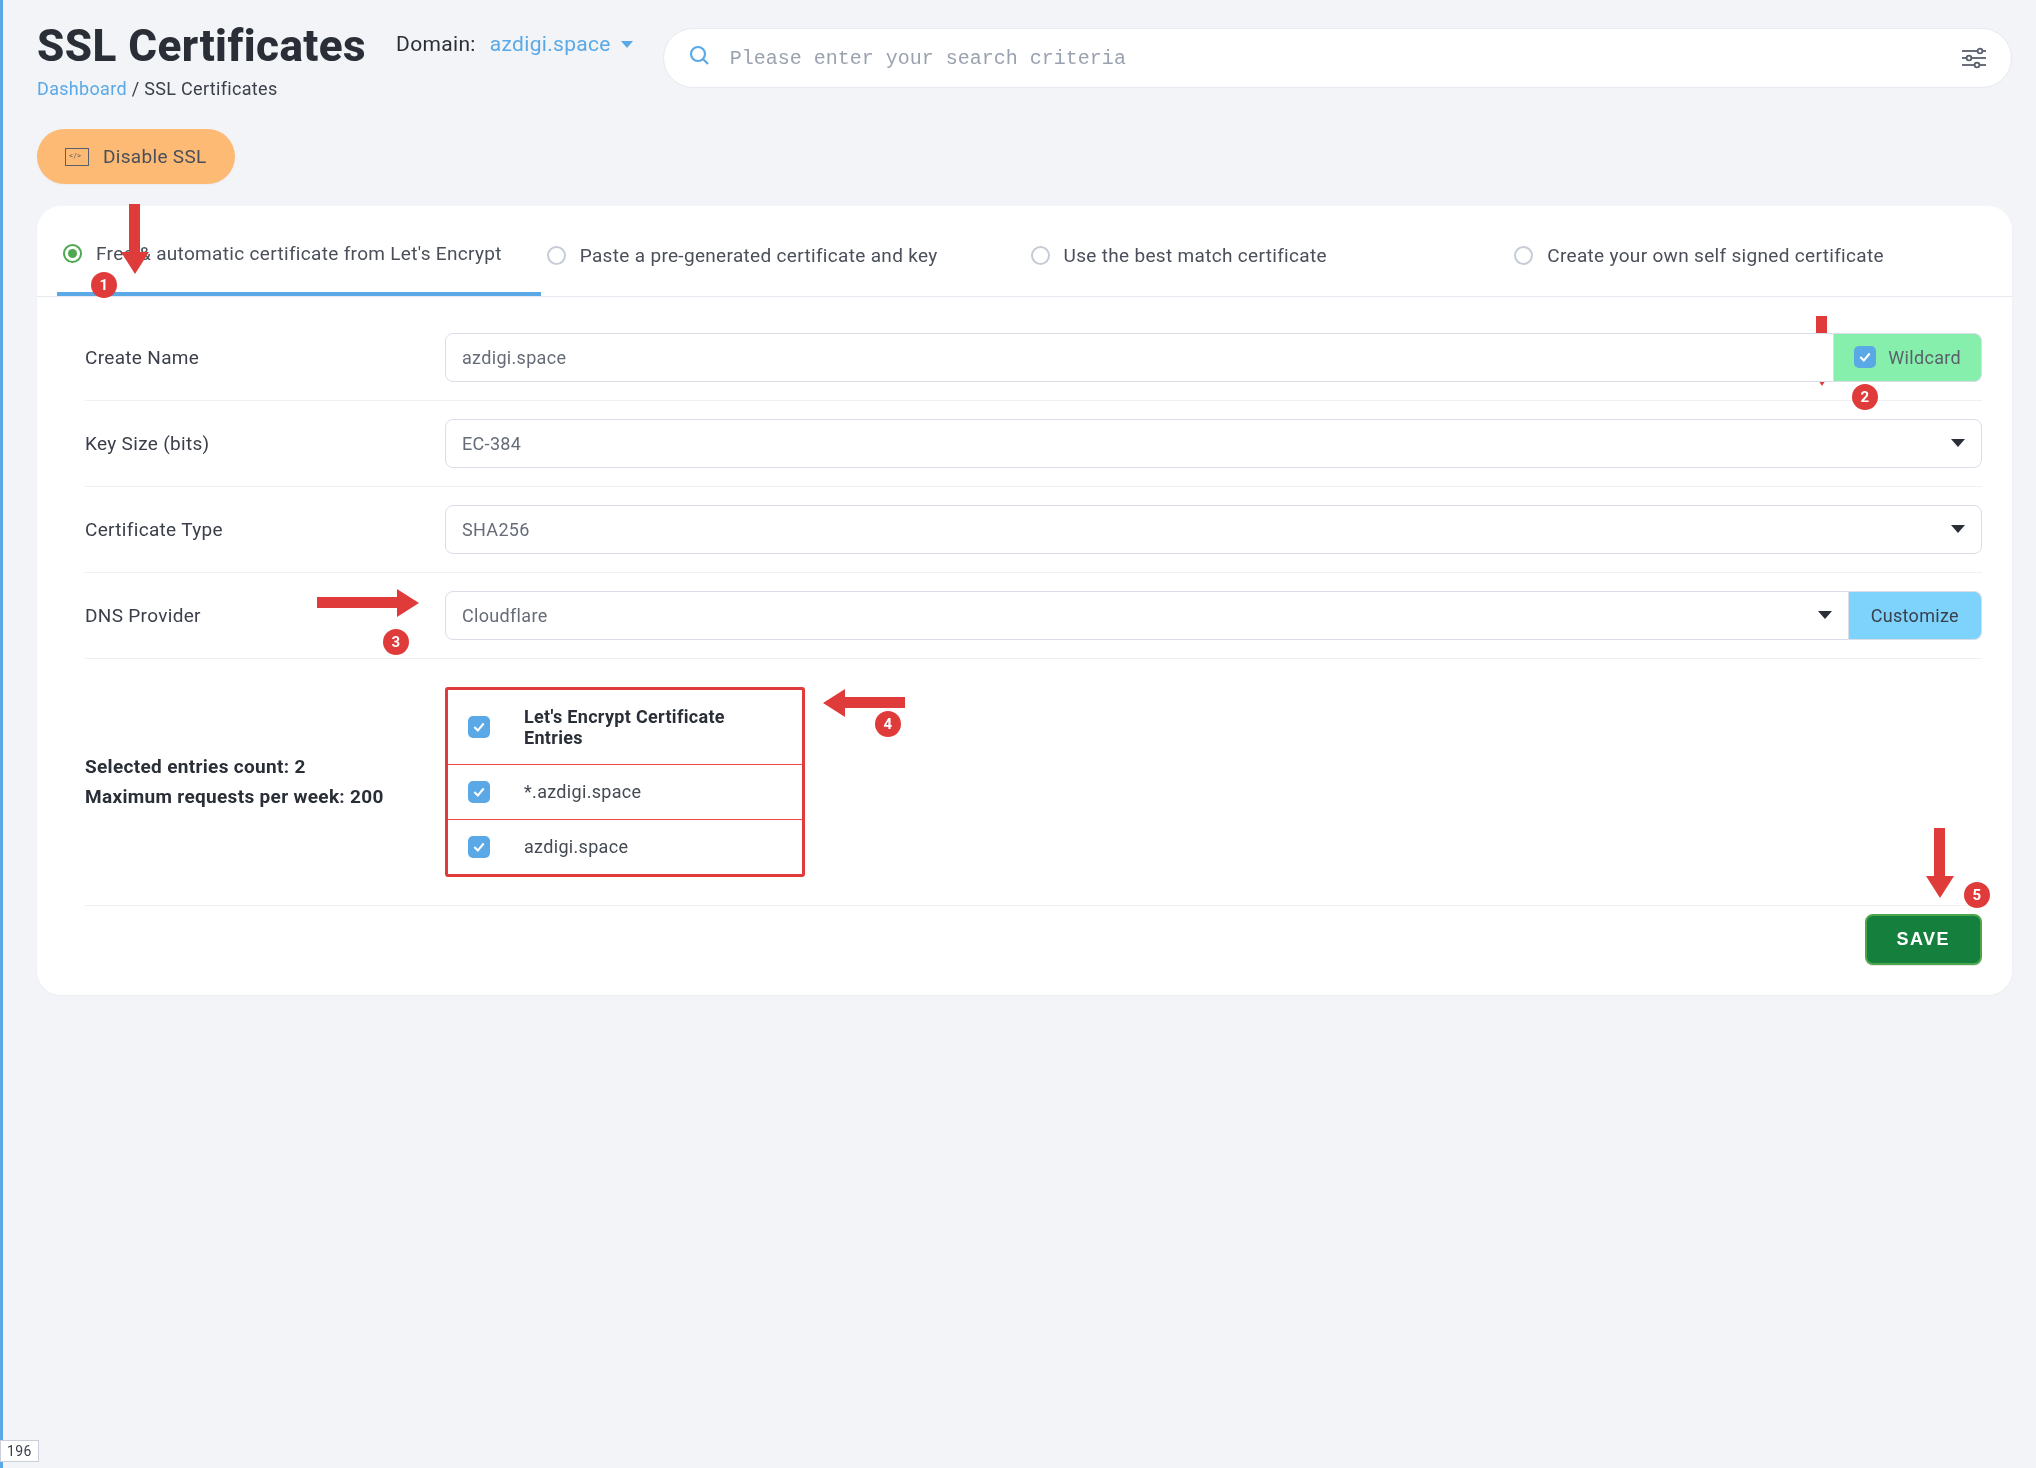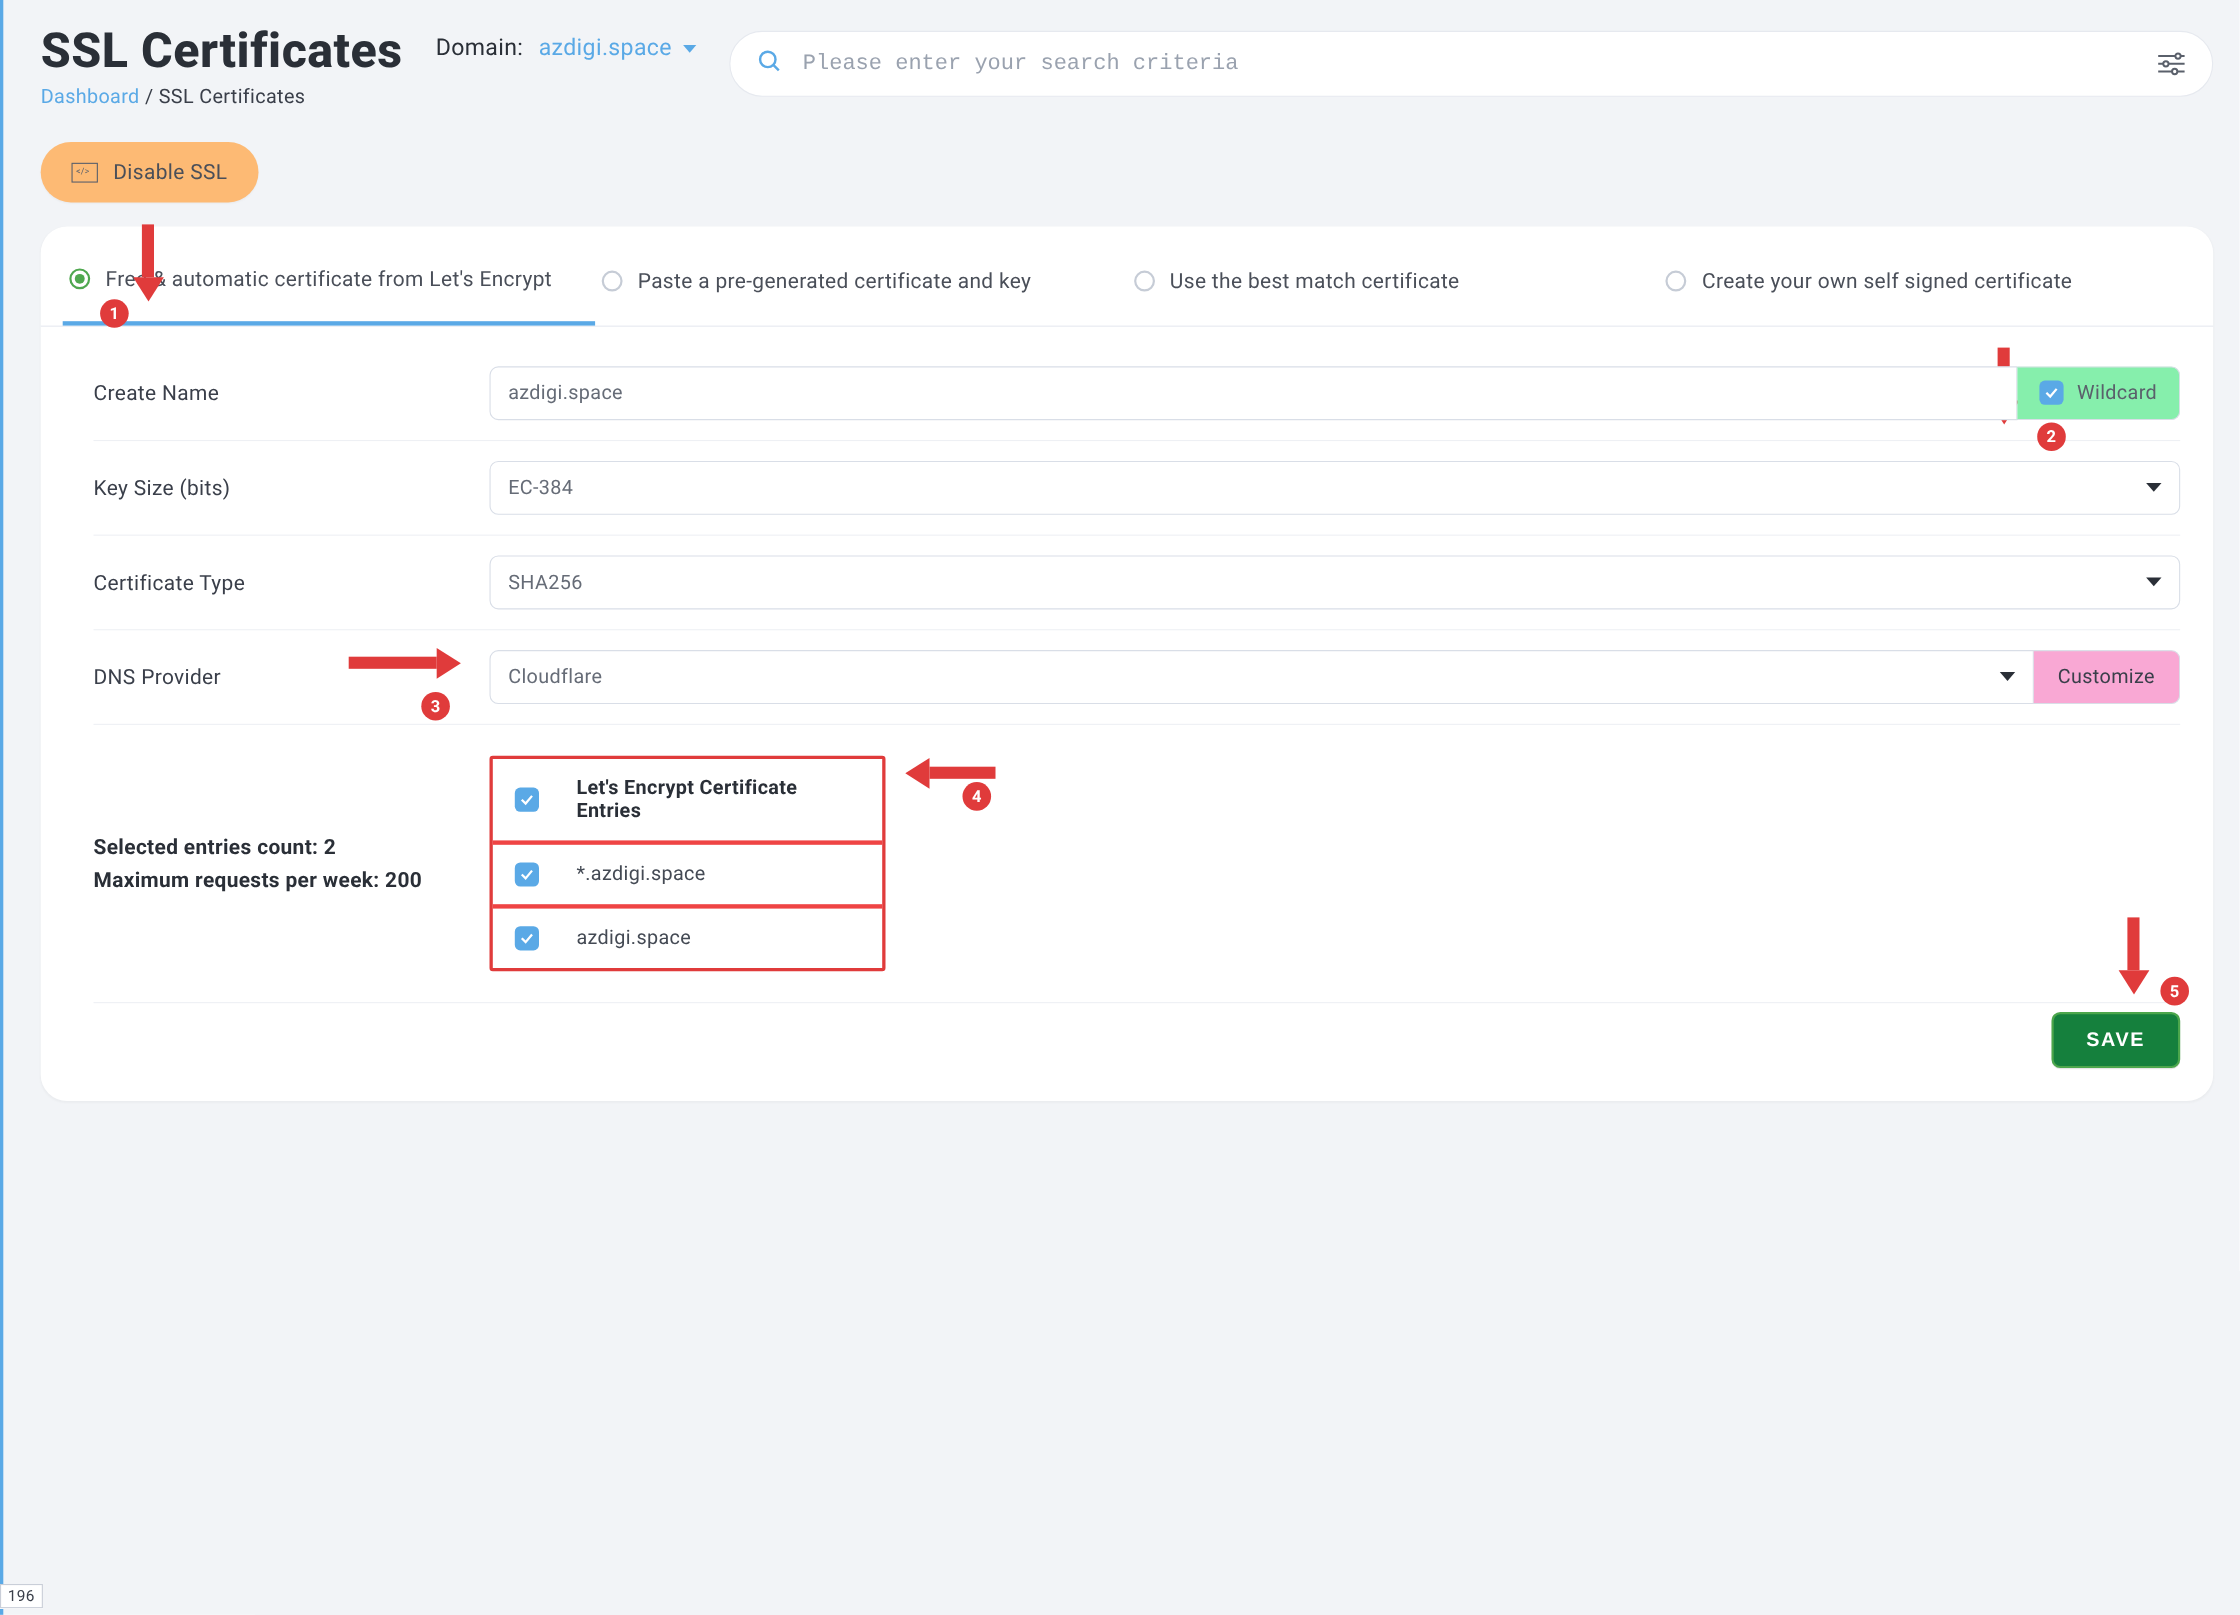--- a/index.html
+++ b/index.html
@@ -54,30 +54,30 @@
   }
   .select { cursor: pointer; }
   .caret { width: 0; height: 0; border-left: 7px solid transparent; border-right: 7px solid transparent; border-top: 8px solid #2a2f37; }
   .right-addon {
     flex: 0 0 auto; display: flex; align-items: center; gap: 12px; border: 1px solid #d9dee7; border-left: none;
     border-radius: 0 8px 8px 0; padding: 0 20px; font-size: 18px; color: #5a606b; background: #86efac;
   }
   .input.with-addon { border-radius: 8px 0 0 8px; }
   .customize-btn {
     border: 1px solid #d9dee7; border-left: none; border-radius: 0 8px 8px 0; padding: 0 22px;
-    display: flex; align-items: center; background: #f9a8d4; font-size: 18px; color: #3a3f4a; cursor: pointer;
+    display: flex; align-items: center; background: #7dd3fc; font-size: 18px; color: #3a3f4a; cursor: pointer;
   }
   .select.with-addon { border-radius: 8px 0 0 8px; }
   .chk { width: 22px; height: 22px; border-radius: 5px; background: #5aa9e6; display: inline-flex; align-items: center; justify-content: center; flex: 0 0 auto; cursor: pointer; }
   .chk svg { width: 14px; height: 14px; }
 
   .entries-row { display: flex; align-items: center; border-bottom: 1px solid #eef0f4; padding: 28px 0; gap: 20px; }
   .entries-left { flex: 0 0 340px; font-size: 19px; font-weight: 700; color: #2a2f37; line-height: 1.55; }
   .entries-box { border: 3px solid #e03b3b; padding: 0; width: 360px; border-radius: 3px; }
-  .entry { display: flex; align-items: center; gap: 34px; padding: 16px 20px; border-bottom: 4px solid #ef4444; font-size: 18px; color: #444a54; }
+  .entry { display: flex; align-items: center; gap: 34px; padding: 16px 20px; border-bottom: 1px solid #ef4444; font-size: 18px; color: #444a54; }
   .entry:last-child { border-bottom: none; }
   .entry.header { font-weight: 700; color: #2a2f37; }
 
   .save-row { display: flex; justify-content: flex-end; padding: 8px 30px 0 0; }
   .save-btn { background: #15803d; color: #fff; border: 2px solid #4ca64c; border-radius: 8px; padding: 13px 30px; font-size: 18px; font-weight: 700; letter-spacing: 0.08em; cursor: pointer; box-shadow: 0 1px 0 rgba(0,0,0,0.1); }
 
   
   .ann-arrow { position: absolute; pointer-events: none; }
   .red-arrow-down::before {
     content: ""; display: block; width: 11px; height: 48px; background: #e03b3b;

